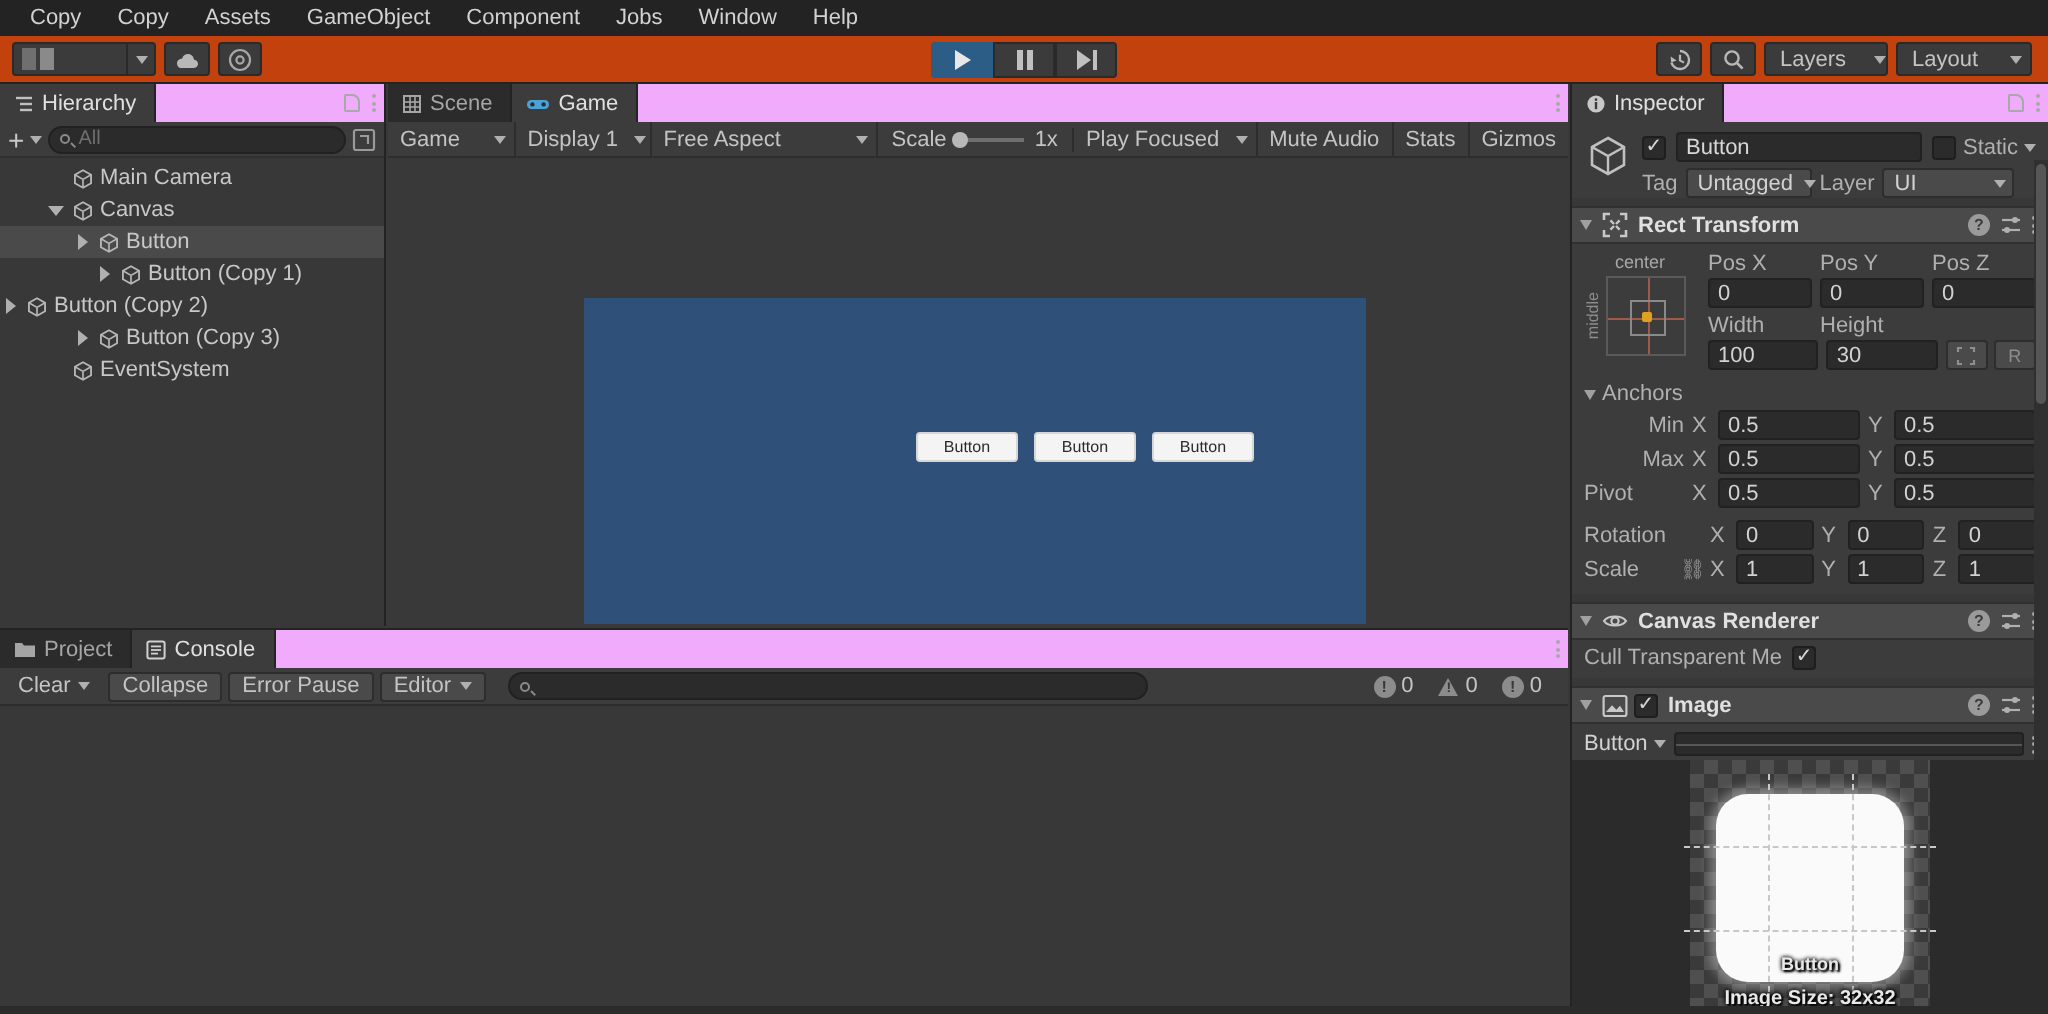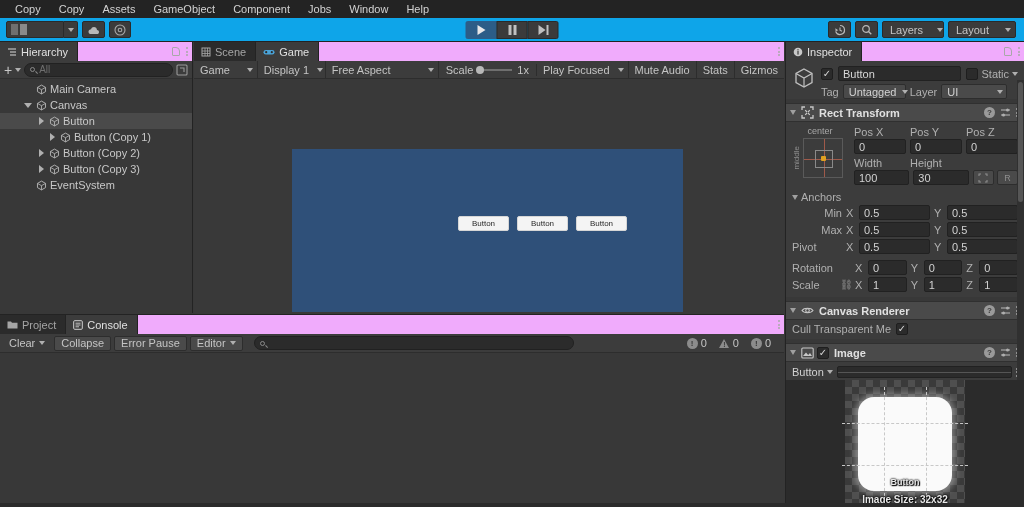--- a/index.html
+++ b/index.html
@@ -18,21 +18,21 @@
     height: 18px; background: #232323; display: flex; align-items: center;
     padding-left: 6px; gap: 0px;
   }
   .menubar .mi {
     padding: 0 9px; height: 18px; line-height: 18px; color: #d2d2d2; font-size: 11px;
     cursor: default; white-space: nowrap;
   }
 
   
   .toolbar {
-    height: 24px; background: #0ea5e9; display: flex; align-items: center;
+    height: 24px; background: #c2410c; display: flex; align-items: center;
     border-bottom: 1px solid #232323; position: relative;
   }
   .tb-left { display: flex; align-items: center; gap: 4px; padding-left: 6px; }
   .tb-btn {
     height: 17px; min-width: 17px; background: #3b3b3b; border: 1px solid #2a2a2a;
     border-radius: 2px; display: flex; align-items: center; justify-content: center;
     color: #b8b8b8; padding: 0 4px;
   }
   .tb-account {
     width: 58px; height: 17px; background: #3b3b3b; border: 1px solid #2a2a2a;
@@ -416,21 +416,21 @@
             <span class="arrow-right"></span>
           </span>
           <span class="cube-ico">
             <svg width="11" height="11" viewBox="0 0 12 12">
               <path d="M6 1.2 L10.4 3.7 L10.4 8.3 L6 10.8 L1.6 8.3 L1.6 3.7 Z" fill="none" stroke="#b8b8b8" stroke-width="1"></path>
               <path d="M1.6 3.7 L6 6.2 L10.4 3.7 M6 6.2 L6 10.8" fill="none" stroke="#b8b8b8" stroke-width="0.9"></path>
             </svg>
           </span>
           <span>Button (Copy 1)</span>
         </div>
-        <div class="h-row" style="padding-left: 36px;">
+        <div class="h-row" style="">
           <span class="arrow">
             <span class="arrow-right"></span>
           </span>
           <span class="cube-ico">
             <svg width="11" height="11" viewBox="0 0 12 12">
               <path d="M6 1.2 L10.4 3.7 L10.4 8.3 L6 10.8 L1.6 8.3 L1.6 3.7 Z" fill="none" stroke="#b8b8b8" stroke-width="1"></path>
               <path d="M1.6 3.7 L6 6.2 L10.4 3.7 M6 6.2 L6 10.8" fill="none" stroke="#b8b8b8" stroke-width="0.9"></path>
             </svg>
           </span>
           <span>Button (Copy 2)</span>

